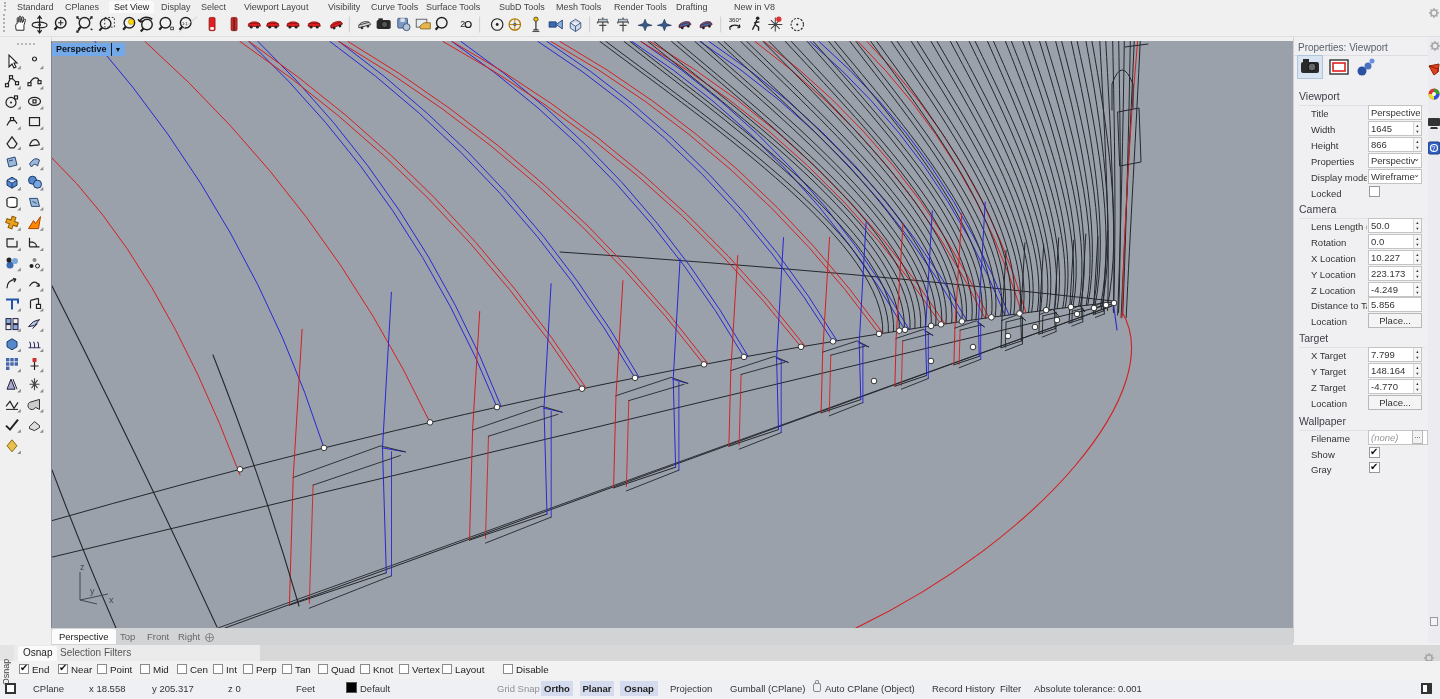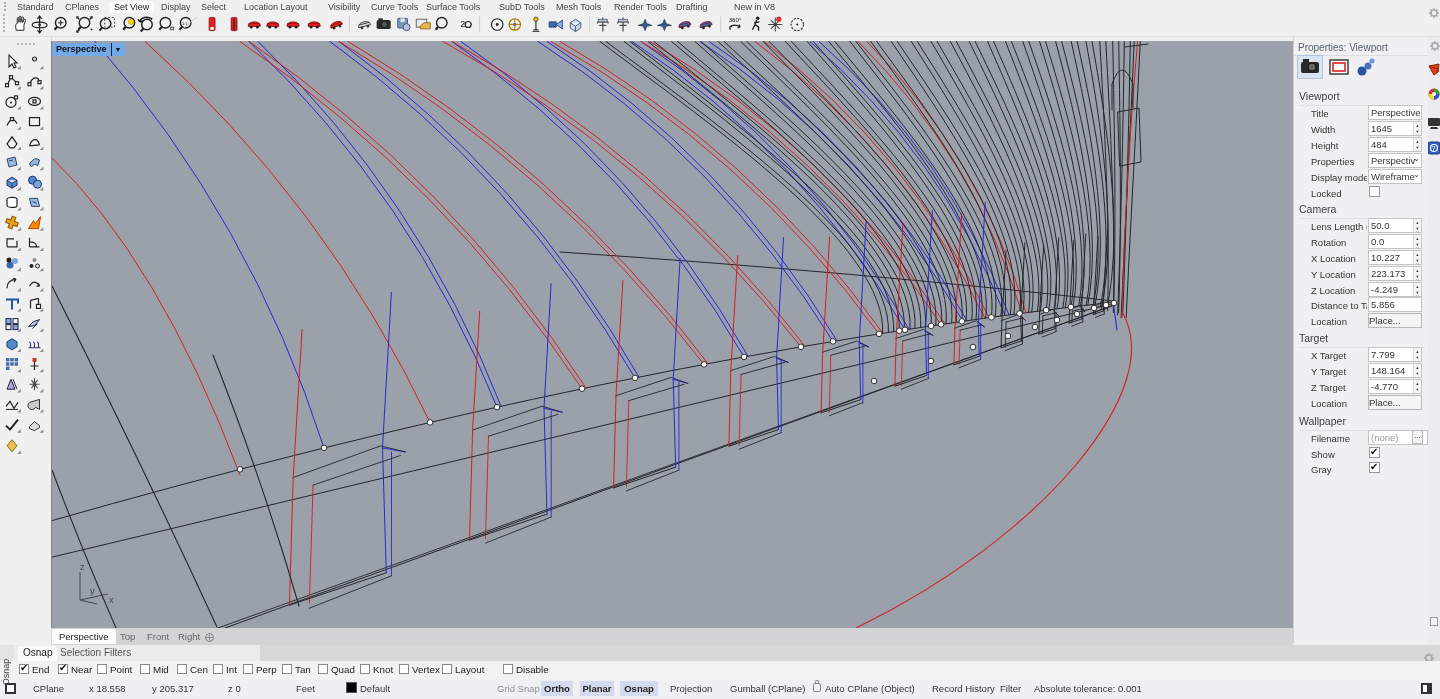--- a/index.html
+++ b/index.html
@@ -13,22 +13,22 @@
 .vplabel .dd { display:inline-block; border-left:1px solid #222; margin-left:4px; padding-left:3px; font-size:7px; }
 .rpanel { position:absolute; left:1293px; top:37px; width:147px; height:606px; background:#f0f0f2; border-left:1px solid #d0d0d0; font-size:10px; color:#333; }
 .phead { position:absolute; left:4px; top:5px; color:#5a6270; font-size:10px; }
 .psec { position:absolute; left:5px; font-size:10.5px; color:#3c3c46; width:126px; border-bottom:1px solid #e0e0e6; padding-bottom:3px; }
 .plabel { position:absolute; left:17px; font-size:9.5px; color:#333; width:56px; white-space:nowrap; overflow:hidden; }
 .pbox { position:absolute; left:74px; width:54px; height:15px; background:#fff; border:1px solid #c4c4c4; font-size:9.5px; line-height:13px; padding-left:2px; white-space:nowrap; overflow:hidden; }
 .pbox .spin { position:absolute; right:0px; top:0px; font-size:4.5px; line-height:6px; color:#333; background:#f6f6f6; border-left:1px solid #d8d8d8; width:8px; text-align:center; height:13px; padding-top:1px; }
 .pbox .chev { position:absolute; right:1px; top:-2px; font-size:8px; color:#444; }
 .pcheck { position:absolute; left:75px; width:11px; height:11px; background:#fff; border:1px solid #999; }
 .ck { position:absolute; left:0px; top:-2px; font-size:10px; color:#111; }
-.pbtn { position:absolute; left:74px; width:54px; height:15px; background:#f4f4f4; border:1px solid #b8b8b8; font-size:9.5px; line-height:13px; }
-.pfile { width:60px; }
+.pbtn { position:absolute; left:74px; width:54px; height:15px; background:#f4f4f4; border:1px solid #b8b8b8; font-size:9.5px; text-align:center; line-height:13px; }
+.pfile { width:60px;font-style:italic; }
 .pdots { position:absolute; left:118px; width:11px; height:14px; background:#f2f2f2; border:1px solid #b8b8b8; font-size:8px; text-align:center; }
 .rstrip { position:absolute; left:1428px; top:37px; width:12px; height:606px; background:#ececf0; }
 .vptabs { position:absolute; left:52px; top:628px; width:1241px; height:17px; background:#d2d3d5; }
 .vtab { position:absolute; top:1px; height:15px; line-height:15px; font-size:9.5px; color:#666; padding:0 7px; }
 .vtab.active { background:#fcfcfc; color:#222; border-radius:2px 2px 0 0; }
 .osnapband { position:absolute; left:0; top:645px; width:1440px; height:16px; background:#d8d8d8; }
 .osnapband .light { position:absolute; left:0; top:0; width:260px; height:16px; background:#ebebeb; }
 .ostab { position:absolute; left:18px; top:1px; height:15px; background:#fafafa; font-size:10px; line-height:14px; padding:0 5px; border-radius:2px 2px 0 0; color:#222; }
 .ostab2 { position:absolute; left:60px; top:1px; font-size:10px; line-height:14px; color:#555; }
 .oside { position:absolute; left:0; top:645px; width:14px; height:54px; background:#e4e4e4; }
@@ -40,21 +40,21 @@
 .stitem { position:absolute; top:4px; }
 .stitem.hl { background:#d5dbee; text-align:center; top:2px; padding:2px 0; color:#222; font-weight:bold; }
 svg text { font-family:"Liberation Sans",sans-serif; }
 </style></head><body>
 <div class="mbar">
     <div class="mtab" style="left:17px">Standard</div>
 <div class="mtab" style="left:65px">CPlanes</div>
 <div class="mtab active" style="left:109px">Set View</div>
 <div class="mtab" style="left:161px">Display</div>
 <div class="mtab" style="left:201px">Select</div>
-<div class="mtab" style="left:244px">Location Layout</div>
+<div class="mtab" style="left:244px">Viewport Layout</div>
 <div class="mtab" style="left:328px">Visibility</div>
 <div class="mtab" style="left:371px">Curve Tools</div>
 <div class="mtab" style="left:426px">Surface Tools</div>
 <div class="mtab" style="left:499px">SubD Tools</div>
 <div class="mtab" style="left:556px">Mesh Tools</div>
 <div class="mtab" style="left:614px">Render Tools</div>
 <div class="mtab" style="left:676px">Drafting</div>
 <div class="mtab" style="left:734px">New in V8</div>
   </div>
 <div class="tbar">
@@ -746,21 +746,21 @@
         <circle cx="2" cy="-1" r="3.5" fill="#4a72c0"></circle>
         <circle cx="6" cy="-6" r="2.5" fill="#6a92e0"></circle>
       </g>
 </svg>
 <div class="psec" style="top:53px">Viewport</div>
     <div class="plabel" style="top:71px">Title</div>
     <div class="pbox" style="top:68px"><span>Perspective</span></div>
     <div class="plabel" style="top:87px">Width</div>
     <div class="pbox" style="top:84px"><span>1645</span><span class="spin">▴<br>▾</span></div>
     <div class="plabel" style="top:103px">Height</div>
-    <div class="pbox" style="top:100px"><span>484</span><span class="spin">▴<br>▾</span></div>
+    <div class="pbox" style="top:100px"><span>866</span><span class="spin">▴<br>▾</span></div>
     <div class="plabel" style="top:119px">Properties</div>
     <div class="pbox" style="top:116px"><span>Perspectiv</span><span class="chev">⌄</span></div>
     <div class="plabel" style="top:135px">Display mode</div>
     <div class="pbox" style="top:132px"><span>Wireframe</span><span class="chev">⌄</span></div>
     <div class="plabel" style="top:151px">Locked</div>
     <div class="pcheck" style="top:149px"></div>
     <div class="psec" style="top:166px">Camera</div>
     <div class="plabel" style="top:184px">Lens Length (</div>
     <div class="pbox" style="top:181px"><span>50.0</span><span class="spin">▴<br>▾</span></div>
     <div class="plabel" style="top:200px">Rotation</div>

